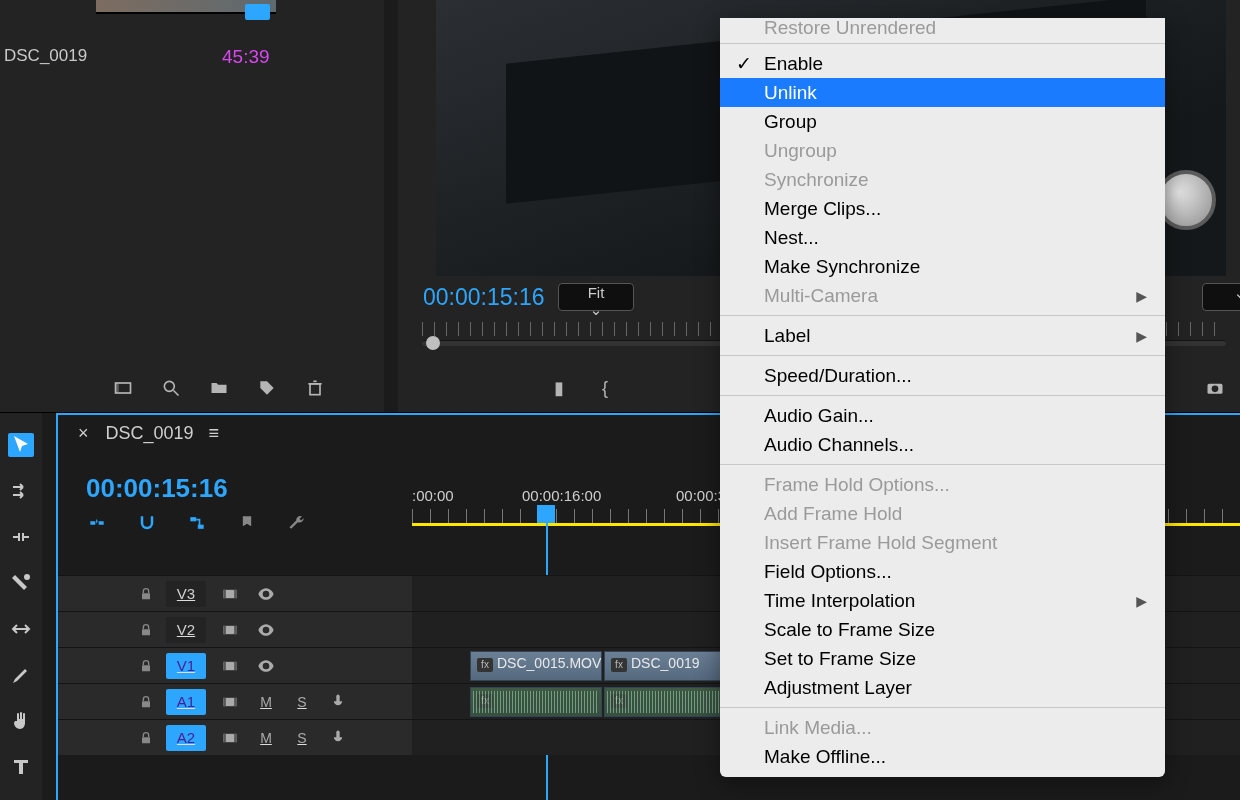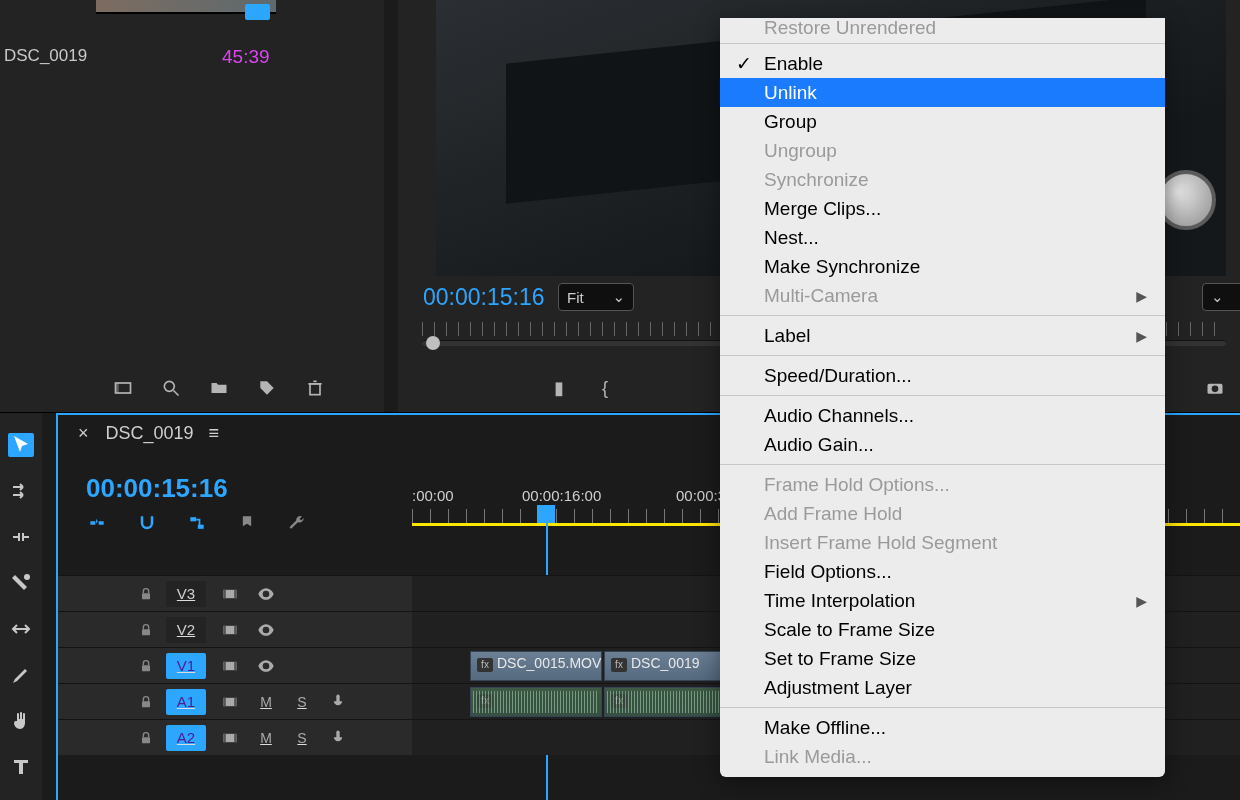--- a/index.html
+++ b/index.html
@@ -18,21 +18,21 @@
 .icon { width:22px; height:20px; color:#b5b5b5; display:flex; align-items:center; justify-content:center; }
 
 
 #monitor { position:absolute; left:398px; top:0; width:842px; height:412px; background:#232323; }
 #monitor .video { position:absolute; left:38px; top:0; width:790px; height:276px; background:linear-gradient(160deg,#2b2f33 0%,#15181a 70%); overflow:hidden; }
 #monitor .butter { position:absolute; left:640px; top:120px; width:42px; height:22px; background:#e6dd7a; border-radius:6px 10px 8px 4px; }
 #monitor .griddle { position:absolute; left:70px; top:30px; width:640px; height:140px; background:#111416; transform:skewY(-6deg); }
 #monitor .knob { position:absolute; right:10px; top:170px; width:60px; height:60px; border-radius:50%; background:radial-gradient(circle at 35% 35%,#e6e6e6,#8d8d8d); border:4px solid #5b5b5b; }
 
 #monitor .tc { position:absolute; left:25px; top:284px; font-size:23px; color:#2da6ff; font-weight:500; }
-#monitor .fit { position:absolute; left:160px; top:283px; width:76px; height:28px; background:#0f0f0f; border:1px solid #555; border-radius:4px; color:#ccc; font-size:15px; display:flex; align-items:center; justify-content:space-between; padding:0 8px; }
+#monitor .fit { position:absolute; left:160px; top:283px; width:76px; height:28px; background:#0f0f0f; border:1px solid #555; border-radius:4px; color:#ccc; font-size:15px; display:flex; align-items:center; justify-content:space-between; padding:0 8px;flex-direction:column; }
 #monitor .fit2 { left:804px; }
 #monitor .ruler-row { position:absolute; left:24px; top:322px; right:14px; height:26px; }
 #monitor .ruler-row .ticks { position:absolute; left:0; right:0; top:0; height:14px; background:repeating-linear-gradient(90deg,#666 0 1px,transparent 1px 12px); }
 #monitor .ruler-row .track { position:absolute; left:0; right:0; top:18px; height:6px; background:#333; border-radius:3px; }
 #monitor .ruler-row .bead { position:absolute; left:4px; top:14px; width:14px; height:14px; background:#bfbfbf; border-radius:50%; }
 
 #monitor .mon-footer { position:absolute; left:150px; bottom:14px; display:flex; gap:24px; color:#bfbfbf; font-size:18px; }
 #monitor .mon-footer-r { position:absolute; right:14px; bottom:14px; color:#bfbfbf; }
 
 
@@ -429,24 +429,24 @@
     <div class="item">
       <span>Label</span>
       <span class="arrow">▶</span>
     </div>
     <div class="item sep"></div>
     <div class="item">
       <span>Speed/Duration...</span>
     </div>
     <div class="item sep"></div>
     <div class="item">
+      <span>Audio Gain...</span>
+    </div>
+    <div class="item">
       <span>Audio Channels...</span>
-    </div>
-    <div class="item">
-      <span>Audio Gain...</span>
     </div>
     <div class="item sep"></div>
     <div class="item disabled">
       <span>Frame Hold Options...</span>
     </div>
     <div class="item disabled">
       <span>Add Frame Hold</span>
     </div>
     <div class="item disabled">
       <span>Insert Frame Hold Segment</span>
@@ -461,19 +461,19 @@
     <div class="item">
       <span>Scale to Frame Size</span>
     </div>
     <div class="item">
       <span>Set to Frame Size</span>
     </div>
     <div class="item">
       <span>Adjustment Layer</span>
     </div>
     <div class="item sep"></div>
+    <div class="item disabled">
+      <span>Link Media...</span>
+    </div>
     <div class="item">
       <span>Make Offline...</span>
     </div>
-    <div class="item disabled">
-      <span>Link Media...</span>
-    </div>
   </div>
 
 </body></html>

